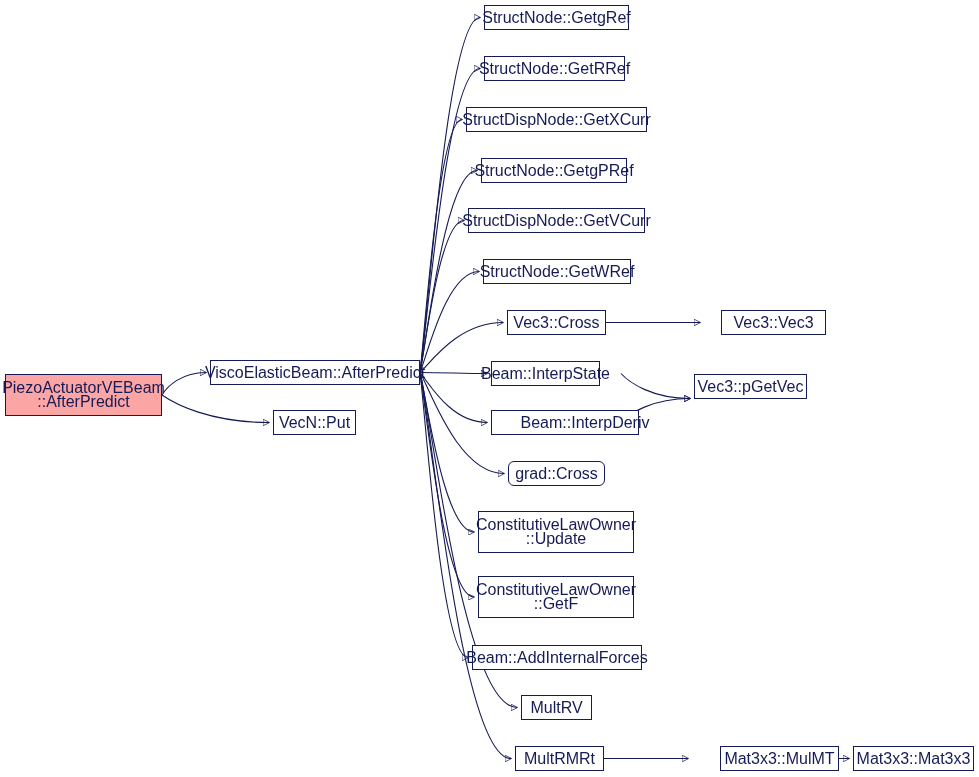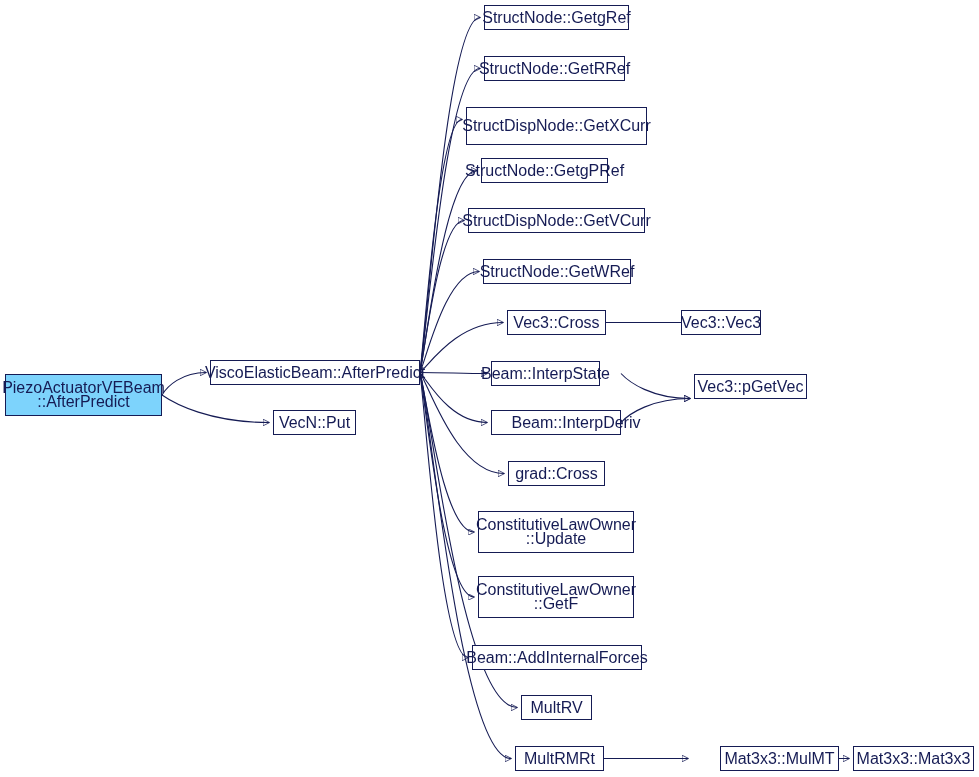--- a/index.html
+++ b/index.html
@@ -24,21 +24,21 @@
     font-size: 16px;
     line-height: 14px;
     text-align: center;
     display: flex;
     align-items: center;
     justify-content: center;
     white-space: pre-line;
     letter-spacing: 0px;
   }
   .node.root {
-    background: #7dd3fc;
+    background: #fca5a5;
   }
   svg.edges {
     position: absolute;
     left: 0;
     top: 0;
     width: 979px;
     height: 777px;
     overflow: visible;
     pointer-events: none;
   }
@@ -83,33 +83,33 @@
         <path d="M 811 758.5 C 824.3 758.5 835.7 758.5 849 758.5" marker-end="url(#arrow)"></path>
       </g>
   </svg>
   <div id="node-layer">
       <div class="node root" style="left: 5px; top: 374px; width: 157px; height: 42px;">PiezoActuatorVEBeam
 ::AfterPredict</div>
       <div class="node" style="left: 210px; top: 360px; width: 210px; height: 25px;">ViscoElasticBeam::AfterPredict</div>
       <div class="node" style="left: 273px; top: 410px; width: 83px; height: 25px;">VecN::Put</div>
       <div class="node" style="left: 484px; top: 5px; width: 145px; height: 25px;">StructNode::GetgRef</div>
       <div class="node" style="left: 484px; top: 56px; width: 141px; height: 25px;">StructNode::GetRRef</div>
-      <div class="node" style="left: 466px; top: 107px; width: 181px; height: 38px; text-align: right;">StructDispNode::GetXCurr</div>
-      <div class="node" style="left: 481px; top: 158px; width: 127px; height: 25px;">StructNode::GetgPRef</div>
+      <div class="node" style="left: 466px; top: 107px; width: 181px; height: 25px; text-align: right;">StructDispNode::GetXCurr</div>
+      <div class="node" style="left: 481px; top: 158px; width: 146px; height: 25px;">StructNode::GetgPRef</div>
       <div class="node" style="left: 468px; top: 208px; width: 177px; height: 25px;">StructDispNode::GetVCurr</div>
       <div class="node" style="left: 483px; top: 259px; width: 148px; height: 25px;">StructNode::GetWRef</div>
       <div class="node" style="left: 507px; top: 310px; width: 99px; height: 25px;">Vec3::Cross</div>
       <div class="node" style="left: 491px; top: 361px; width: 109px; height: 25px;">Beam::InterpState</div>
-      <div class="node" style="left: 491px; top: 410px; width: 130px; height: 25px; padding-left: 40px;">Beam::InterpDeriv</div>
-      <div class="node" style="left: 508px; top: 461px; width: 97px; height: 25px;">grad::Cross</div>
+      <div class="node" style="left: 491px; top: 410px; width: 148px; height: 25px; padding-left: 40px;">Beam::InterpDeriv</div>
+      <div class="node" style="left: 508px; top: 461px; width: 97px; height: 25px; border-radius: 6px;">grad::Cross</div>
       <div class="node" style="left: 478px; top: 511px; width: 156px; height: 42px;">ConstitutiveLawOwner
 ::Update</div>
       <div class="node" style="left: 478px; top: 576px; width: 156px; height: 42px;">ConstitutiveLawOwner
 ::GetF</div>
       <div class="node" style="left: 472px; top: 645px; width: 170px; height: 25px;">Beam::AddInternalForces</div>
       <div class="node" style="left: 521px; top: 695px; width: 71px; height: 25px;">MultRV</div>
       <div class="node" style="left: 515px; top: 746px; width: 89px; height: 25px;">MultRMRt</div>
-      <div class="node" style="left: 681px; top: 310px; width: 80px; height: 25px;">Vec3::Vec3</div>
+      <div class="node" style="left: 721px; top: 310px; width: 105px; height: 25px;">Vec3::Vec3</div>
       <div class="node" style="left: 694px; top: 374px; width: 113px; height: 25px;">Vec3::pGetVec</div>
       <div class="node" style="left: 692px; top: 746px; width: 119px; height: 25px; margin-left: 28px;">Mat3x3::MulMT</div>
       <div class="node" style="left: 853px; top: 746px; width: 121px; height: 25px;">Mat3x3::Mat3x3</div>
     </div>
 </div>
 
 </body></html>

